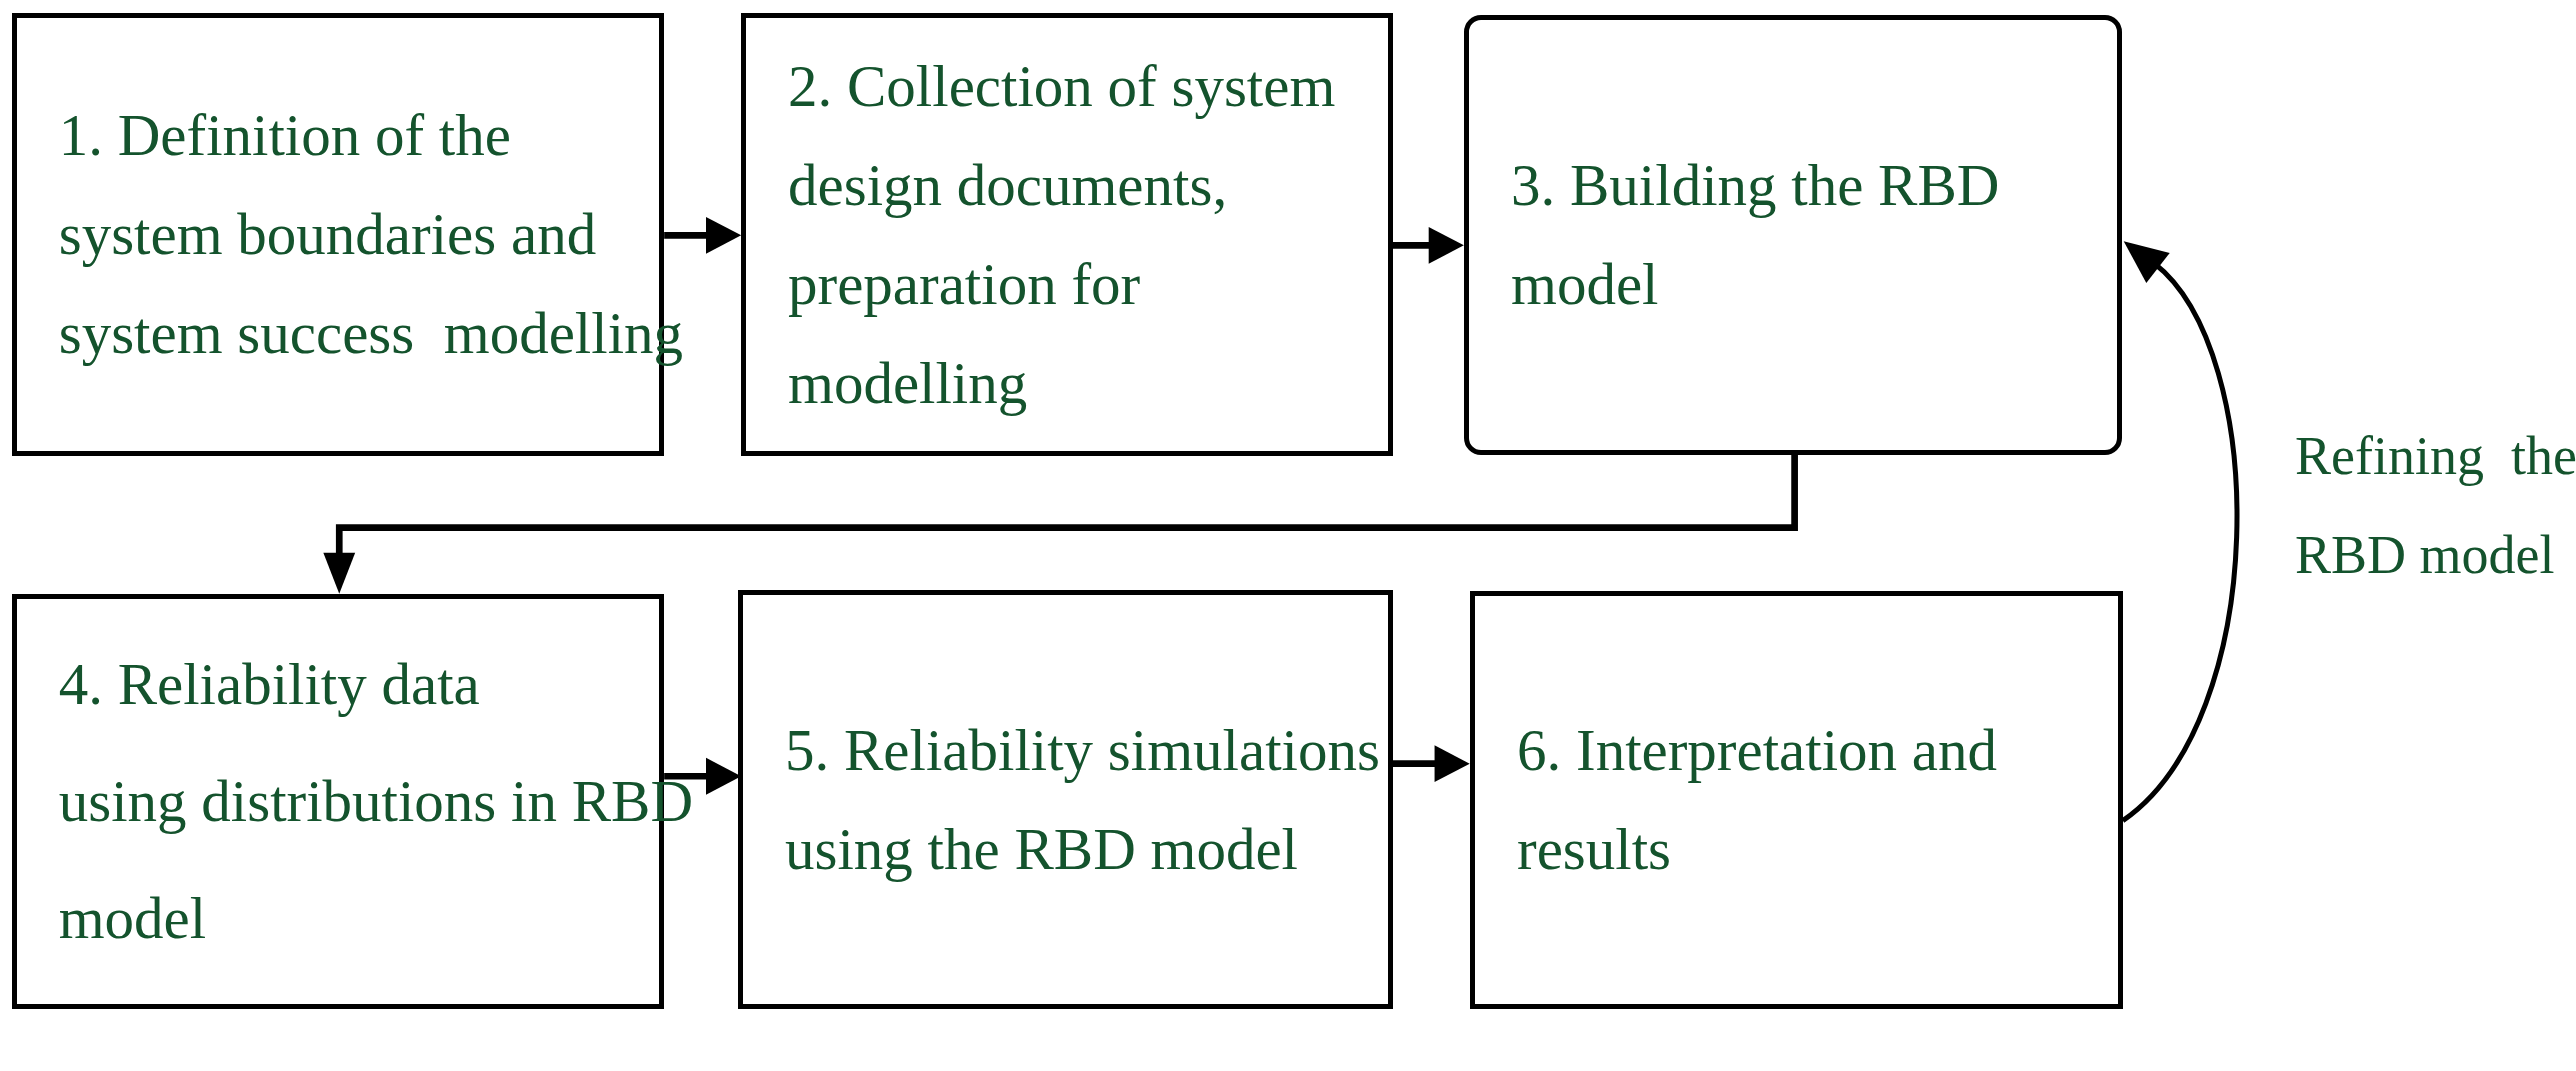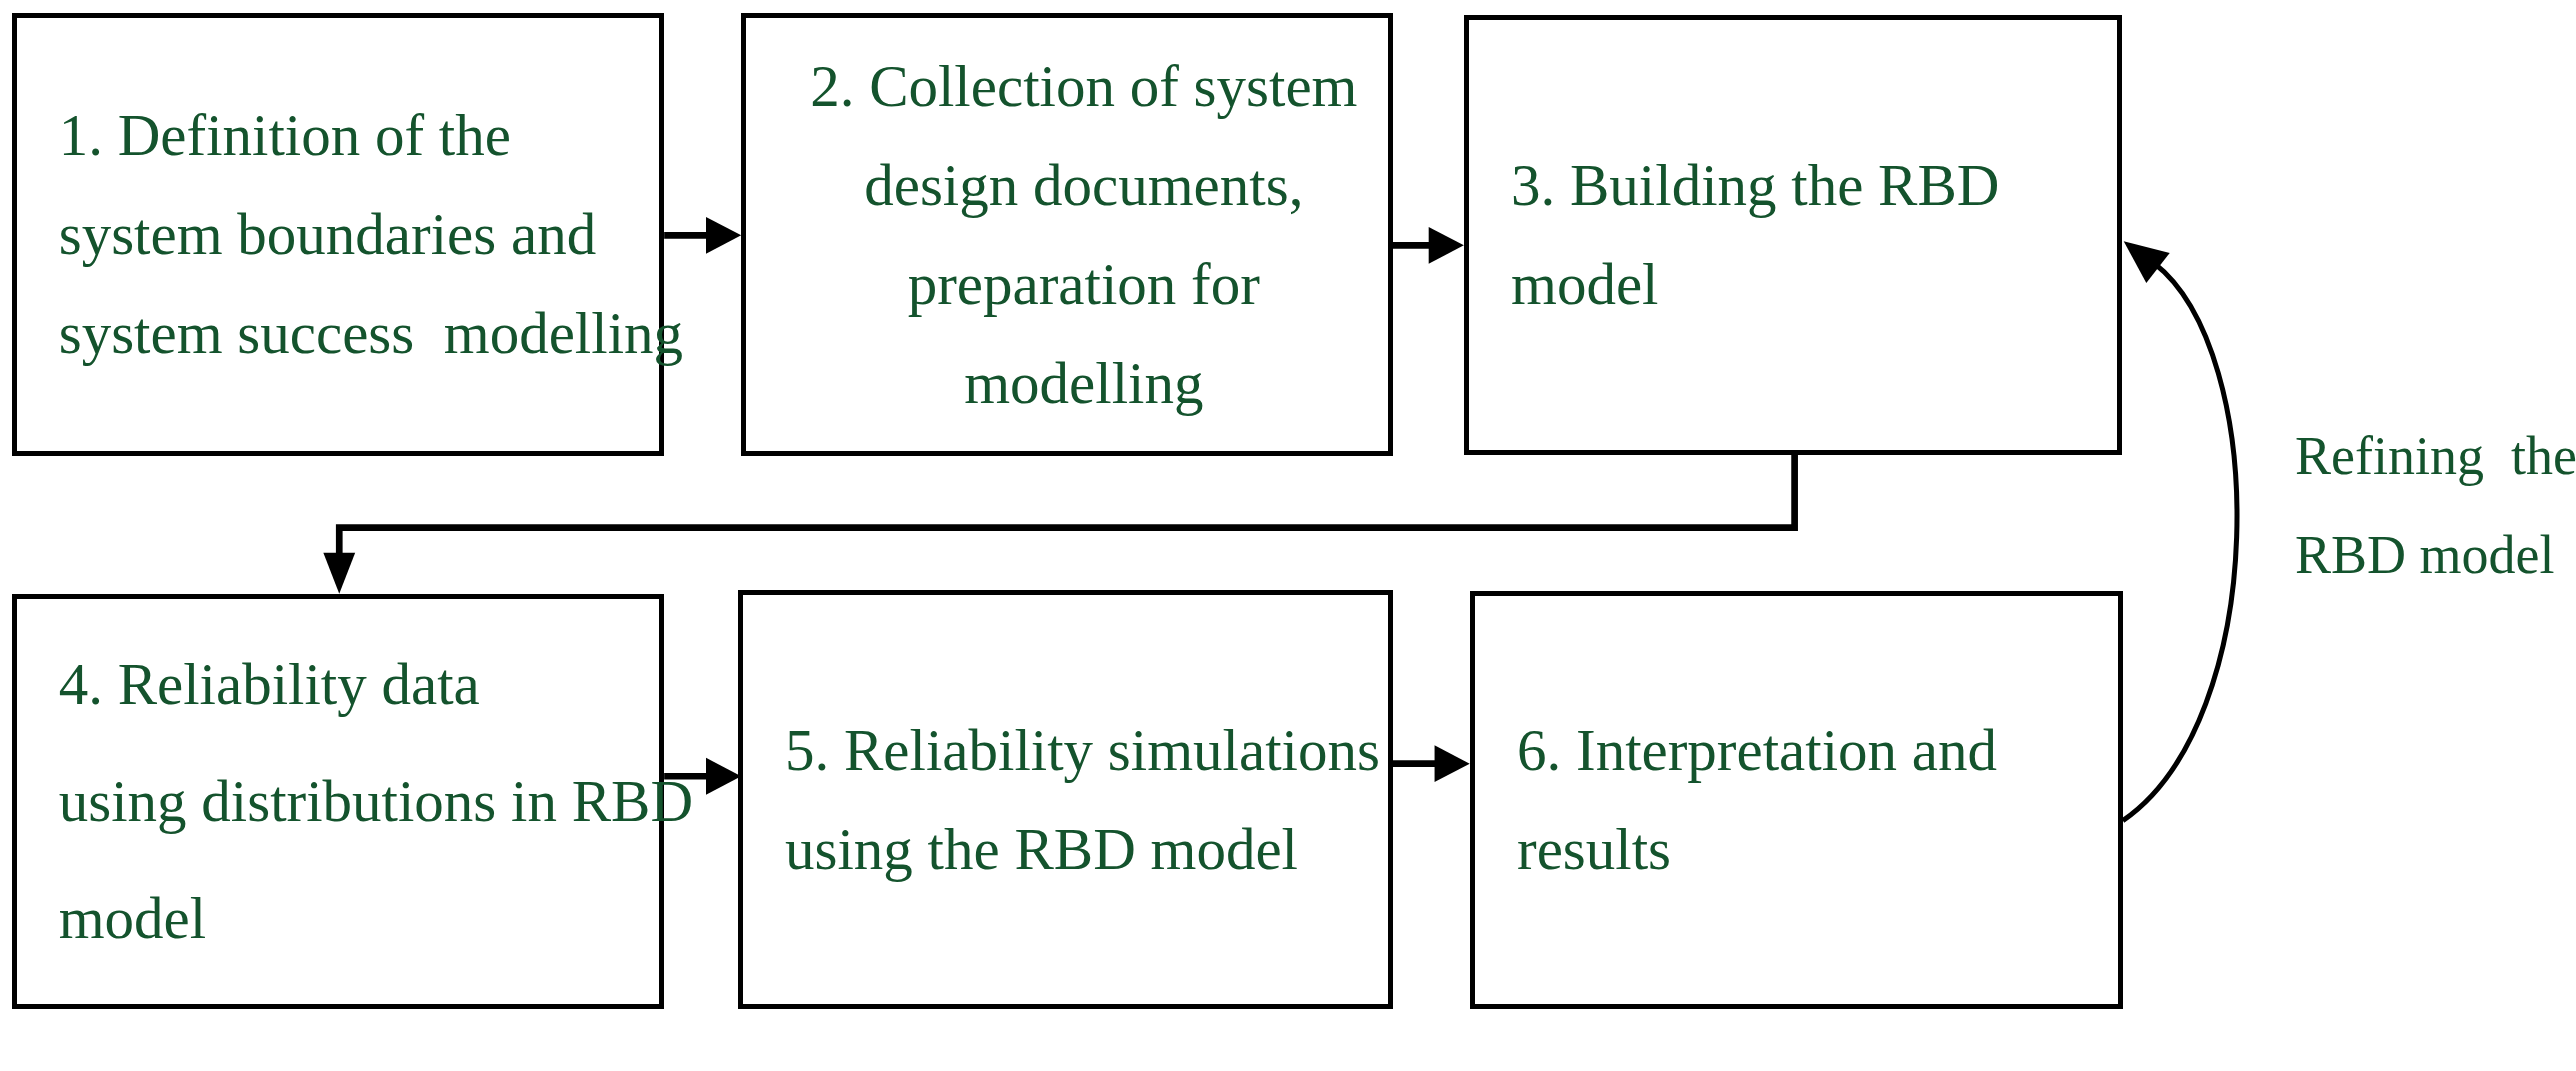--- a/index.html
+++ b/index.html
@@ -24,22 +24,22 @@
     padding-right: 8.4px;
   }
   .flow-box .line {
     font-size: 59px;
     line-height: 99px;
     white-space: pre;
     letter-spacing: 0px;
   }
   
   #box1 { left: 11.7px;   top: 13.4px;  width: 652px; height: 443px; }
-  #box2 { left: 741px;  top: 13.4px;  width: 652px; height: 443px; text-align: center; }
-  #box3 { left: 1464px; top: 15px;  width: 658px; height: 440px; }
+  #box2 { left: 741px;  top: 13.4px;  width: 652px; height: 443px; }
+  #box3 { left: 1464px; top: 15px;  width: 658px; height: 440px; border-radius: 17px; }
   #box4 { left: 11.7px;   top: 594px; width: 652px; height: 415px; gap: 18px; }
   #box5 { left: 738px;  top: 590px; width: 655px; height: 419px; }
   #box6 { left: 1470px; top: 591px; width: 653px; height: 418px; }
 
   #refine-label {
     position: absolute;
     left: 2295px;
     top: 407px;
     width: 285px;
   }

